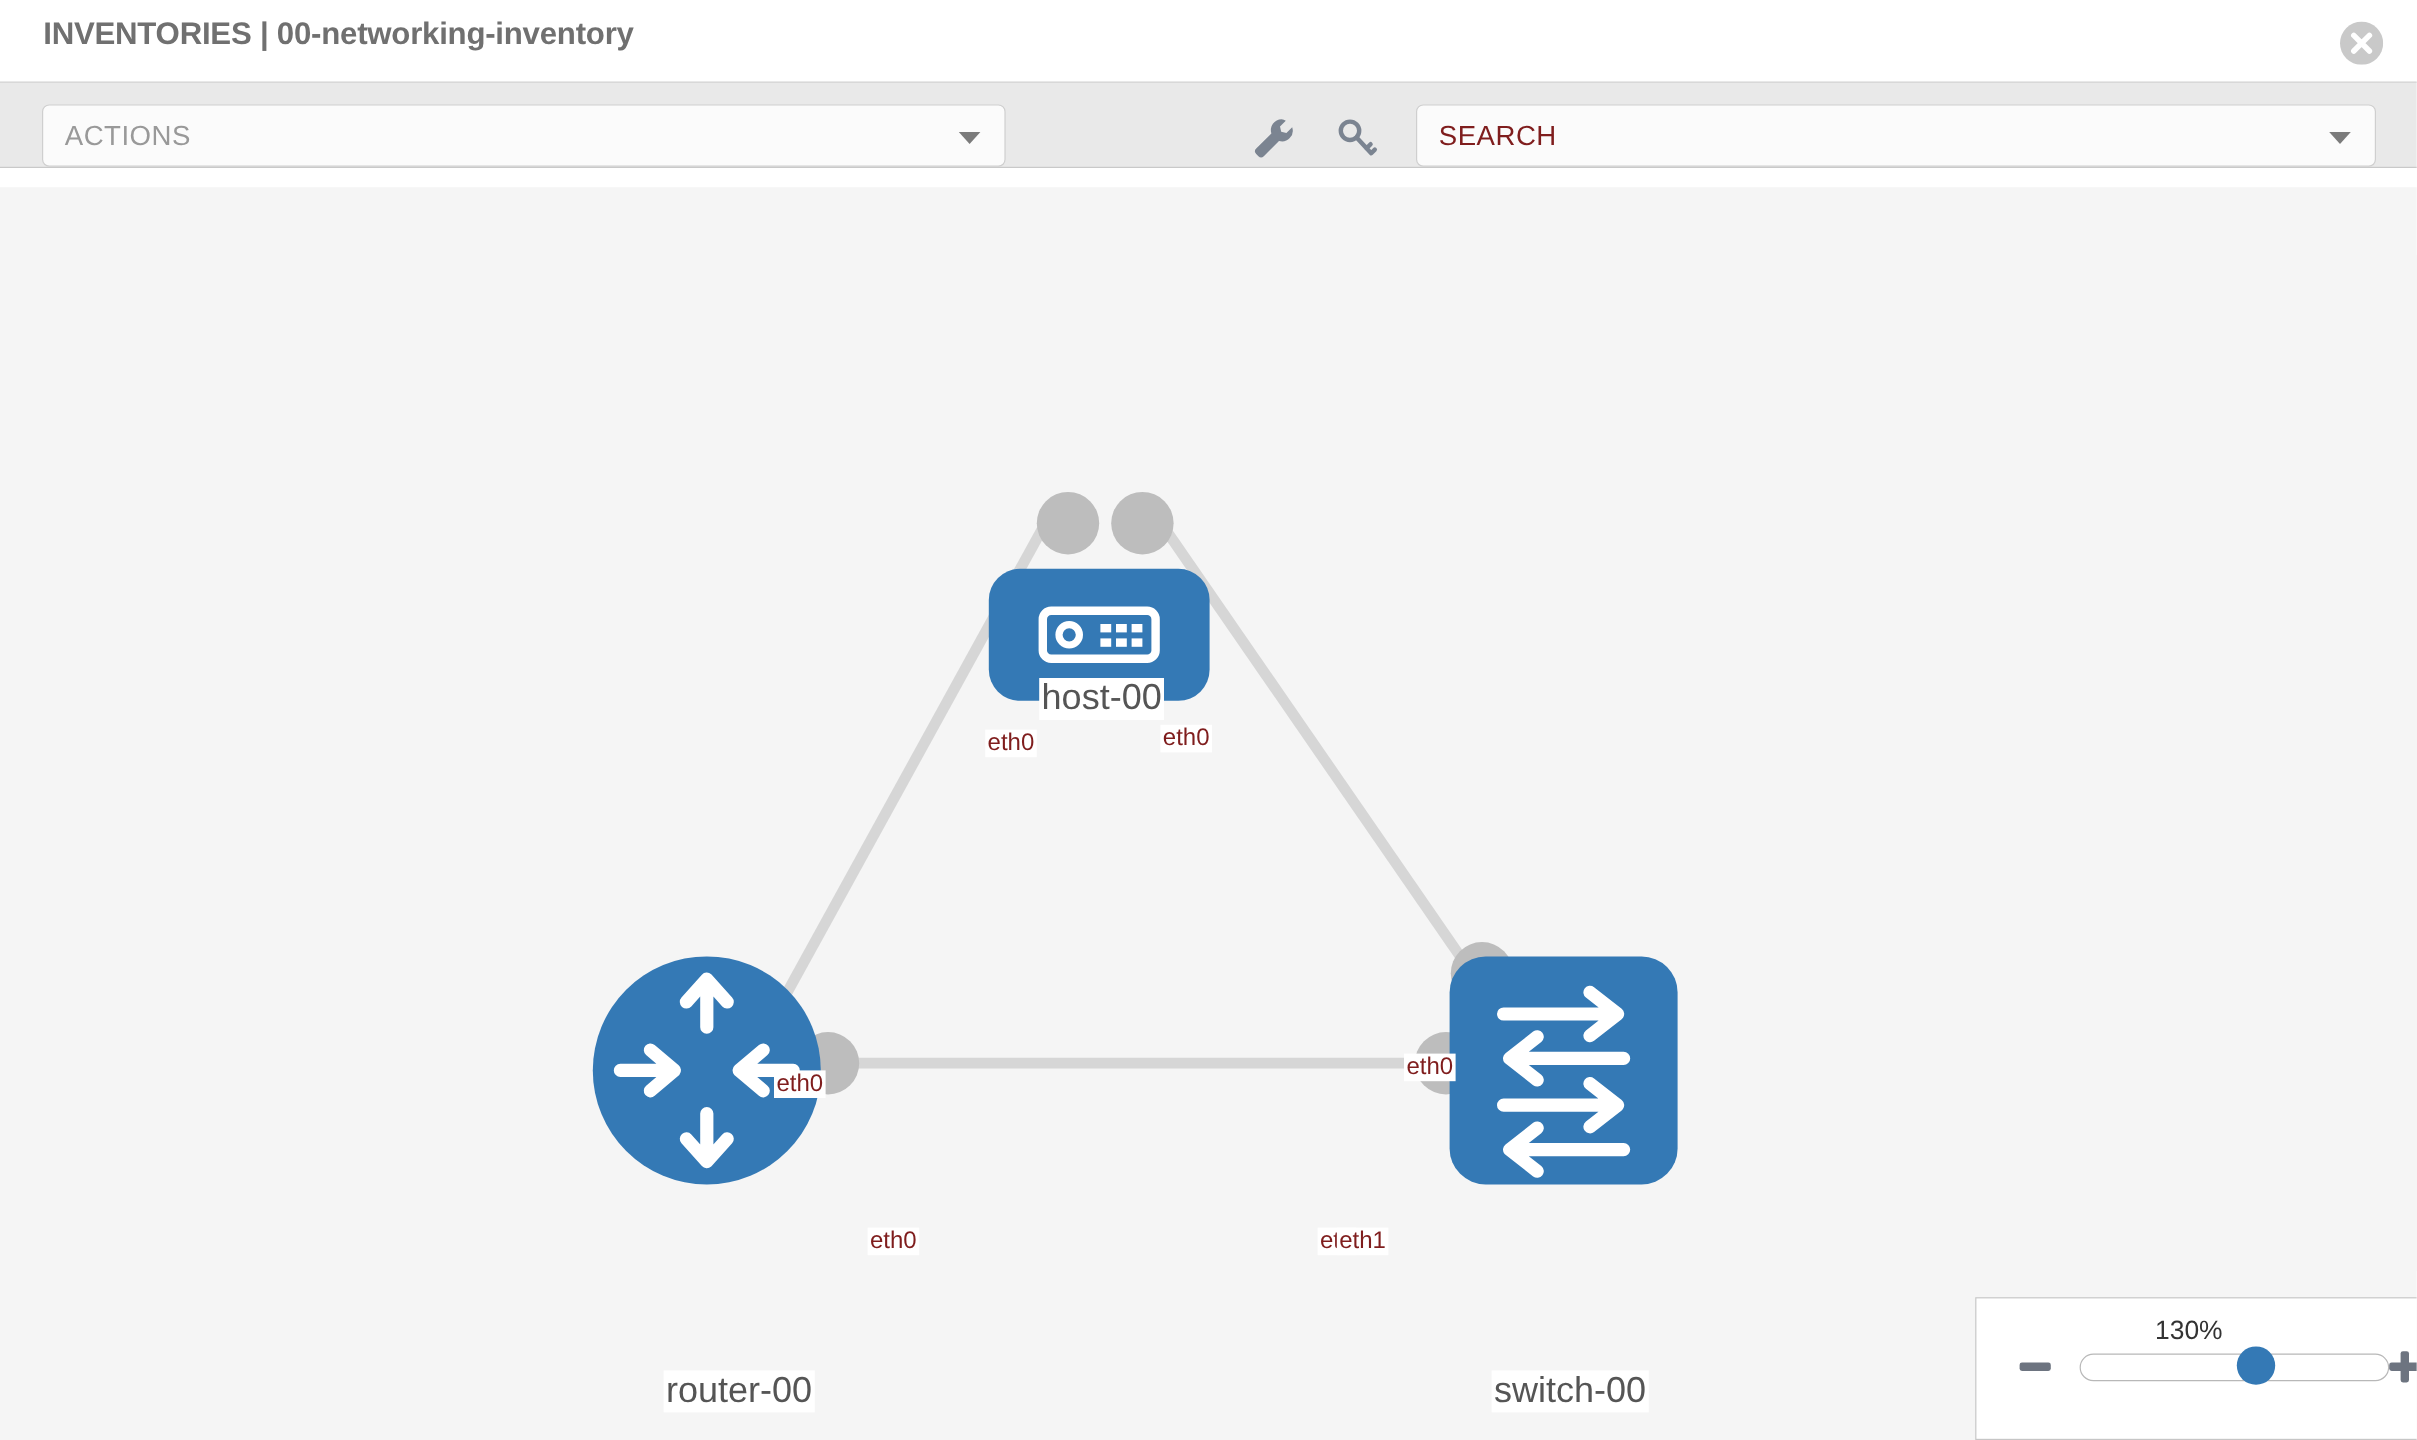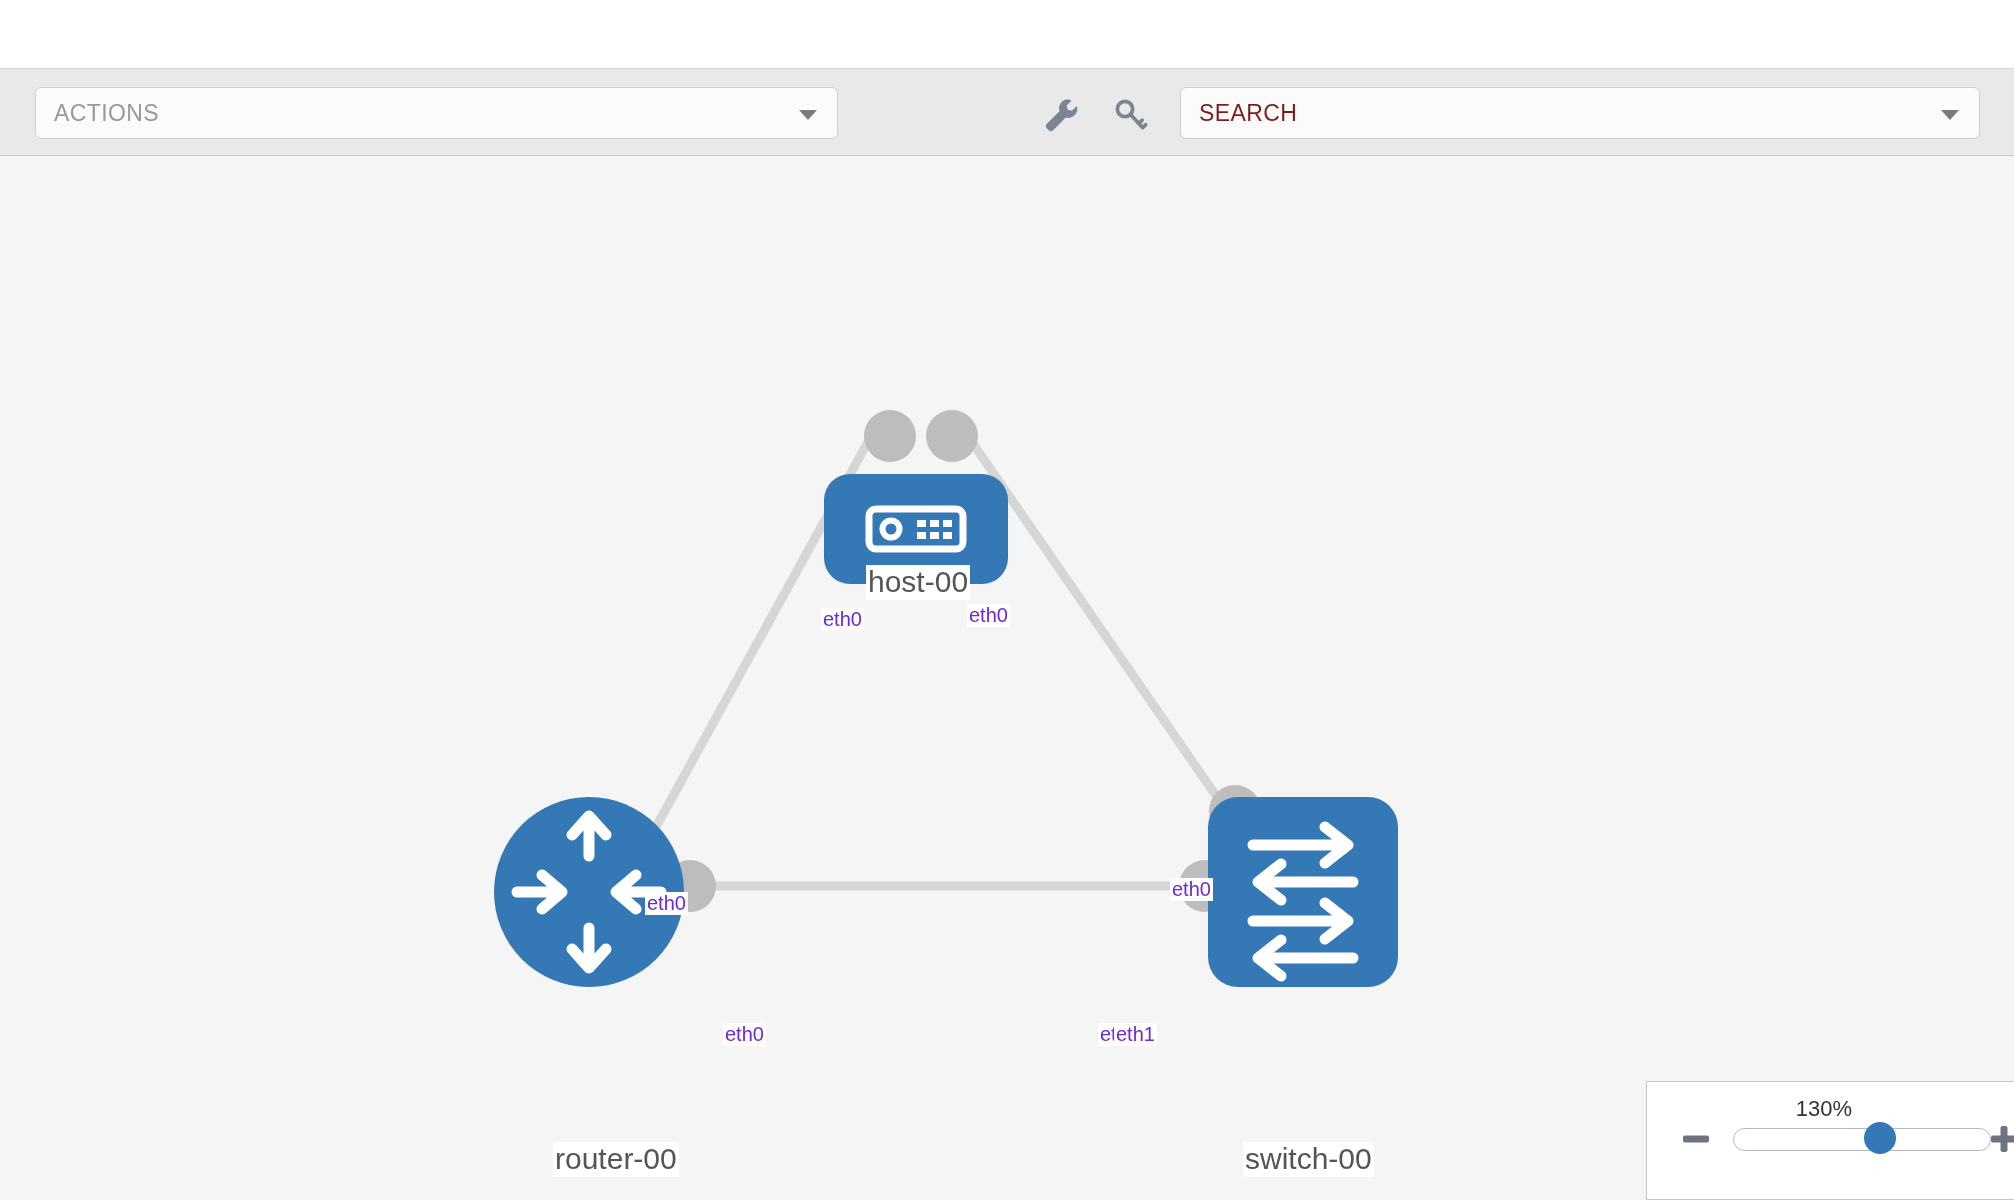--- a/index.html
+++ b/index.html
@@ -42,21 +42,21 @@
     right: 28px; top: 18px;
     width: 36px; height: 36px;
     cursor: pointer;
   }
 
   
   .toolbar {
     position: absolute;
     left: 0; top: 68px;
     width: 2014px;
-    height: 88px;
+    height: 72px;
     background: #e9e9e9;
     border-top: 1px solid #d4d4d4;
     border-bottom: 1px solid #c9c9c9;
     box-sizing: border-box;
   }
   .actions-select {
     position: absolute;
     left: 35px; top: 18px;
     width: 803px; height: 52px;
     background: #fbfbfb;
@@ -129,21 +129,21 @@
     font-size: 30px;
     color: #555555;
     background: #ffffff;
     white-space: nowrap;
     padding: 0 2px;
     line-height: 1.15;
   }
   .edge-label {
     position: absolute;
     font-size: 20px;
-    color: #6d28d9;
+    color: #7f1d1d;
     background: #ffffff;
     white-space: nowrap;
     padding: 0 2px;
     line-height: 1.15;
   }
 
   
   .zoom-panel {
     position: absolute;
     left: 1620px; top: 1081px;
@@ -186,20 +186,30 @@
     border-radius: 50%;
     background: #3479b5;
     cursor: pointer;
   }
 </style>
 </head>
 <body>
 
 <div id="app">
 
+  <div class="header">
+    <div class="header-title">INVENTORIES | 00-networking-inventory</div>
+
+    <div class="close-btn">
+      <svg width="36" height="36" viewBox="0 0 36 36">
+        <circle cx="18" cy="18" r="18" fill="#c9c9c9"></circle>
+        <path d="M11.5 11.5 L24.5 24.5 M24.5 11.5 L11.5 24.5" stroke="#ffffff" stroke-width="4.6" stroke-linecap="round"></path>
+      </svg>
+    </div>
+  </div>
 
   <div class="toolbar">
 
     <div class="actions-select">
       <span class="sel-label">ACTIONS</span>
       <span class="caret"></span>
     </div>
 
     <div class="tool-icon" id="wrench-icon">
       <svg width="40" height="40" viewBox="0 0 24 24">

